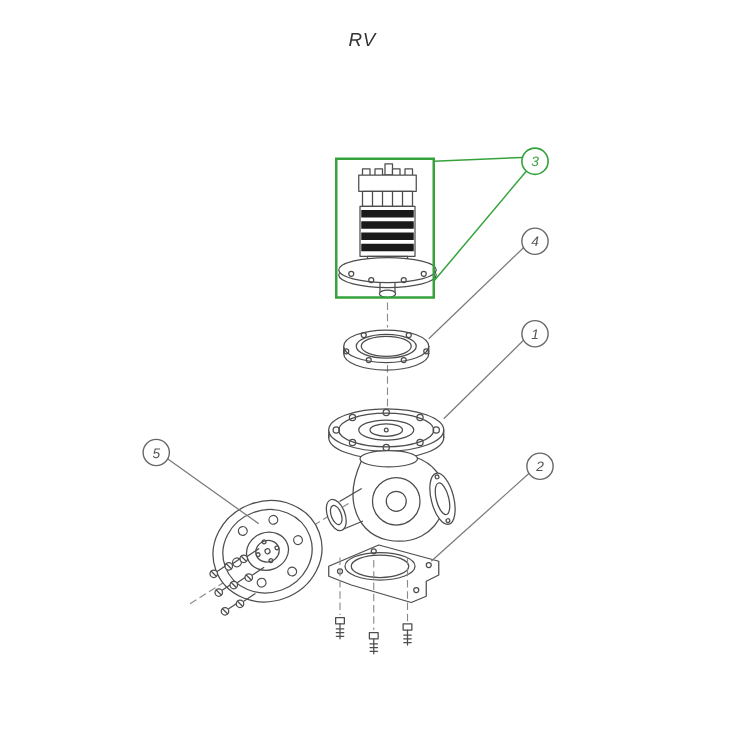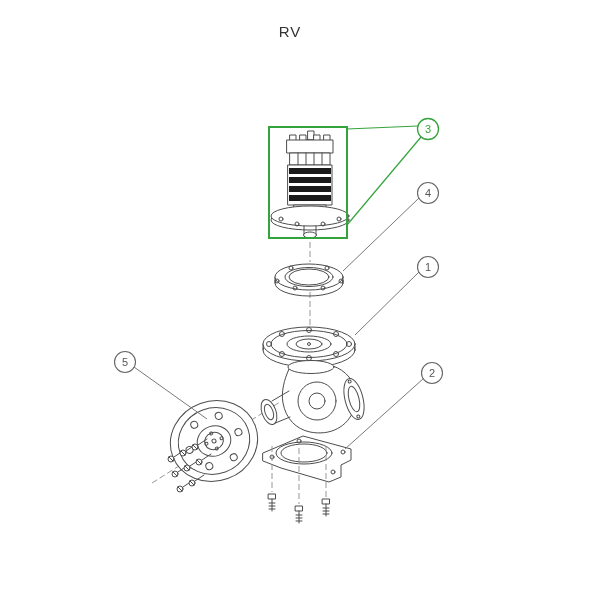--- a/index.html
+++ b/index.html
@@ -1,17 +1,17 @@
 <!DOCTYPE html>
 <html><head>
 <meta charset="utf-8">
 <style>
   html,body{margin:0;padding:0;background:#ffffff;}
   .stage{width:600px;height:600px;position:relative;background:#fff;overflow:hidden;
-         font-family:"Liberation Sans", sans-serif;}
+         font-family:"Liberation Sans", sans-serif;font-style:italic;}
   svg{display:block;}
   .part{stroke:#4d4d4d;stroke-width:1;fill:none;stroke-linecap:round;stroke-linejoin:round;}
   .fw{fill:#ffffff;}
   .band{fill:#1a1a1a;stroke:none;}
   .dash{stroke:#8a8a8a;stroke-width:0.9;stroke-dasharray:6 3;fill:none;}
   .leader{stroke:#7a7a7a;stroke-width:1;fill:none;}
   .callout circle{fill:#ffffff;stroke:#666666;stroke-width:1.1;}
   .callout text{fill:#555555;font-size:11px;font-family:"Liberation Sans",sans-serif;}
   .callout-green circle{fill:#ffffff;stroke-width:1.3;}
   .callout-green text{font-size:11px;font-family:"Liberation Sans",sans-serif;}

